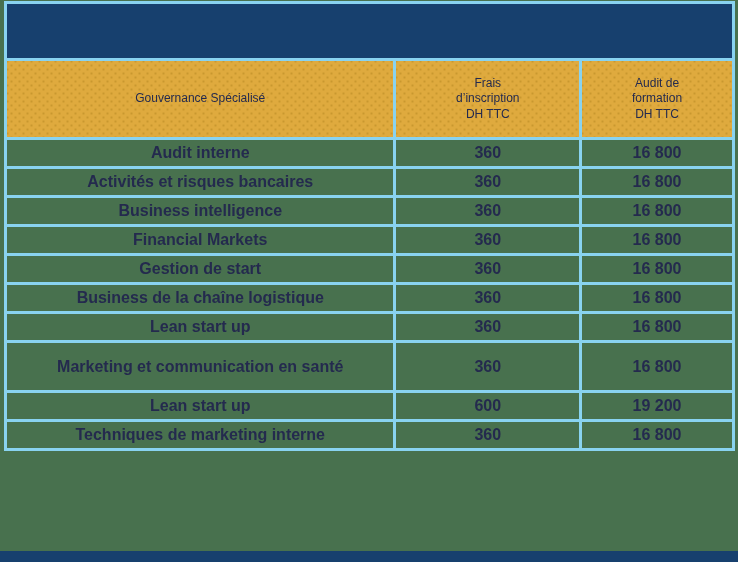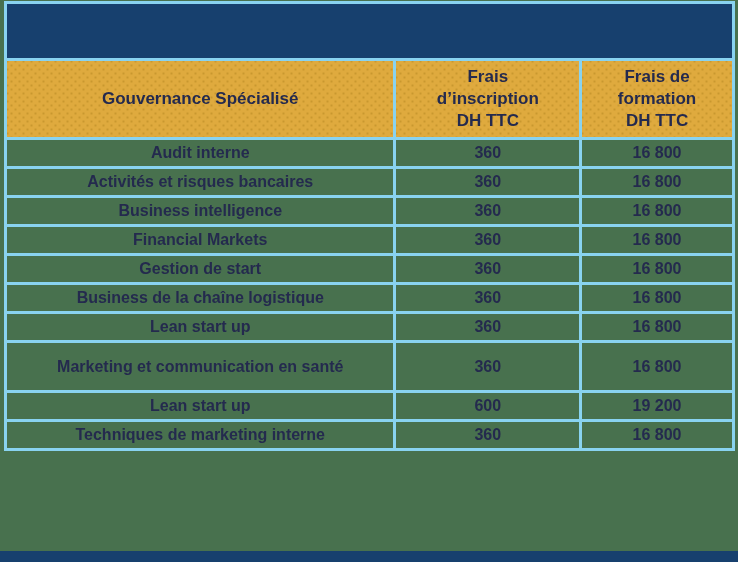--- a/index.html
+++ b/index.html
@@ -41,22 +41,22 @@
 
   
   tr.header-row th {
     height: 76px;
     background-color: var(--gold-header, #dfaa3e);
     background-image:
       radial-gradient(circle, var(--gold-dot, #c9982f) 1px, rgba(0,0,0,0) 1.5px),
       radial-gradient(circle, var(--gold-dot, #c9982f) 1px, rgba(0,0,0,0) 1.5px);
     background-size: 8px 8px, 8px 8px;
     background-position: 0 0, 4px 4px;
-    font-size: 17px;
-    font-weight: bold;
+    font-size: 12px;
+    font-weight: normal;
     line-height: 1.3;
     white-space: pre-line;
   }
 
   tbody td {
     background: var(--green-bg, #48714e);
     font-weight: bold;
     font-size: 16px;
     margin-top: 48px;
   }
@@ -89,21 +89,21 @@
     </colgroup>
     <thead>
       <tr>
         <td class="banner" colspan="3"></td>
       </tr>
       <tr class="header-row">
         <th>Gouvernance Spécialisé</th>
         <th>Frais
 d’inscription
 DH TTC</th>
-        <th>Frais de
+        <th>Audit de
 formation
 DH TTC</th>
       </tr>
     </thead>
     <tbody>
       <tr class="row">
         <td class="cert-name">Audit interne</td>
         <td>360</td>
         <td>16 800</td>
       </tr>

